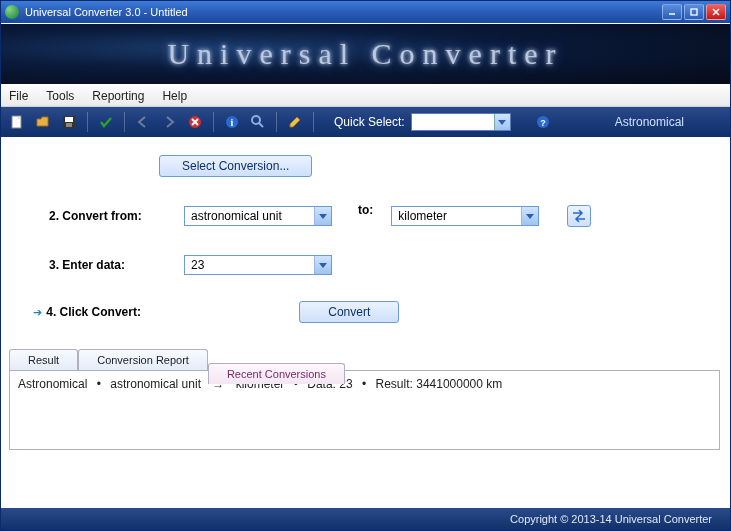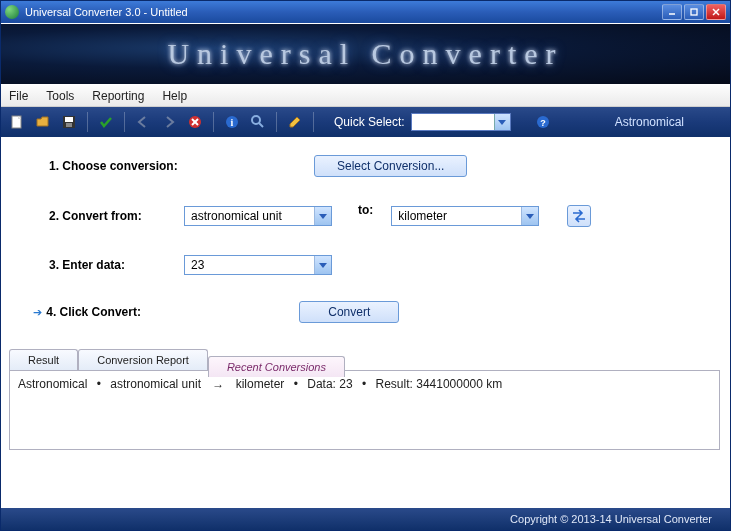--- a/index.html
+++ b/index.html
@@ -36,21 +36,21 @@
   
   .btn { background: linear-gradient(#eaf2ff,#cfe0fa); border: 1px solid #6a9ad8; border-radius: 3px; padding: 3px 22px; font-size: 12px; color: #10306a; cursor: pointer; }
   .combo { display: inline-flex; align-items: center; height: 20px; border: 1px solid #6a9ad8; background: #fff; font-size: 12px; }
   .combo .val { padding: 0 6px; flex:1; }
   .combo .cbtn { width: 17px; height: 18px; background: linear-gradient(#cfe4ff,#9ec4f0); border-left: 1px solid #9ab8e0; display:flex;align-items:center;justify-content:center; cursor:pointer; }
   .to-label { font-weight: bold; margin: 0 18px 12px 26px; }
   .swapbtn { width: 24px; height: 22px; margin-left: 28px; background: linear-gradient(#eaf2ff,#cfe0fa); border: 1px solid #6a9ad8; border-radius: 3px; display:flex; align-items:center; justify-content:center; cursor:pointer; }
   
   .tabs { display: flex; margin-top: 20px; }
   .tab { padding: 4px 18px; border: 1px solid #b0b0c0; border-bottom: none; background: linear-gradient(#f8faff,#e4ecf8); font-size: 11px; color: #222; cursor: pointer; margin-right: 0px; border-top-left-radius: 3px; border-top-right-radius: 3px; }
-  .tab.active { background: linear-gradient(#fdf6fc,#f4e6f4); color: #7a2a6a; position: relative; top: 7px; font-style: italic; }
+  .tab.active { background: linear-gradient(#fdf6fc,#f4e6f4); color: #7a2a6a; position: relative; top: 14px; }
   .resultpane { border: 1px solid #b0b0c0; height: 80px; padding: 6px 8px; font-size: 12px; color: #222; background: #fff; }
   .resultpane .dot { margin: 0 6px; }
   .resultpane .arw { margin: 0 8px; }
   
   .footer { height: 22px; background: linear-gradient(to bottom,#2a4a8a,#10306a); color: #e0e8f8; font-size: 11px; display: flex; align-items: center; justify-content: flex-end; padding: 0 18px; }
   
   .chev { width:0;height:0;border-left:4px solid transparent;border-right:4px solid transparent;border-top:5px solid #2a5db8; }
   .ico { width:16px; height:16px; }
 </style>
 </head>
@@ -164,21 +164,20 @@
           <circle cx="8" cy="8" r="6" fill="#2a6ad0"></circle>
           <text x="8" y="12" font-size="9" text-anchor="middle" fill="#fff" font-weight="bold">?</text>
         </svg>
       </div>
     <span class="catlabel">Astronomical</span>
   </div>
 
   <div class="content">
 
     <div class="step">
-      <span class="num">1. Choose conversion:</span>
       <div style="width:110px"></div>
       <button class="btn">Select Conversion...</button>
     </div>
 
     <div class="step">
       <span class="num" style="width:135px">2. Convert from:</span>
       <div class="combo" style="width:148px">
         <span class="val">astronomical unit</span>
         <div class="cbtn">
             <div class="chev"></div>

